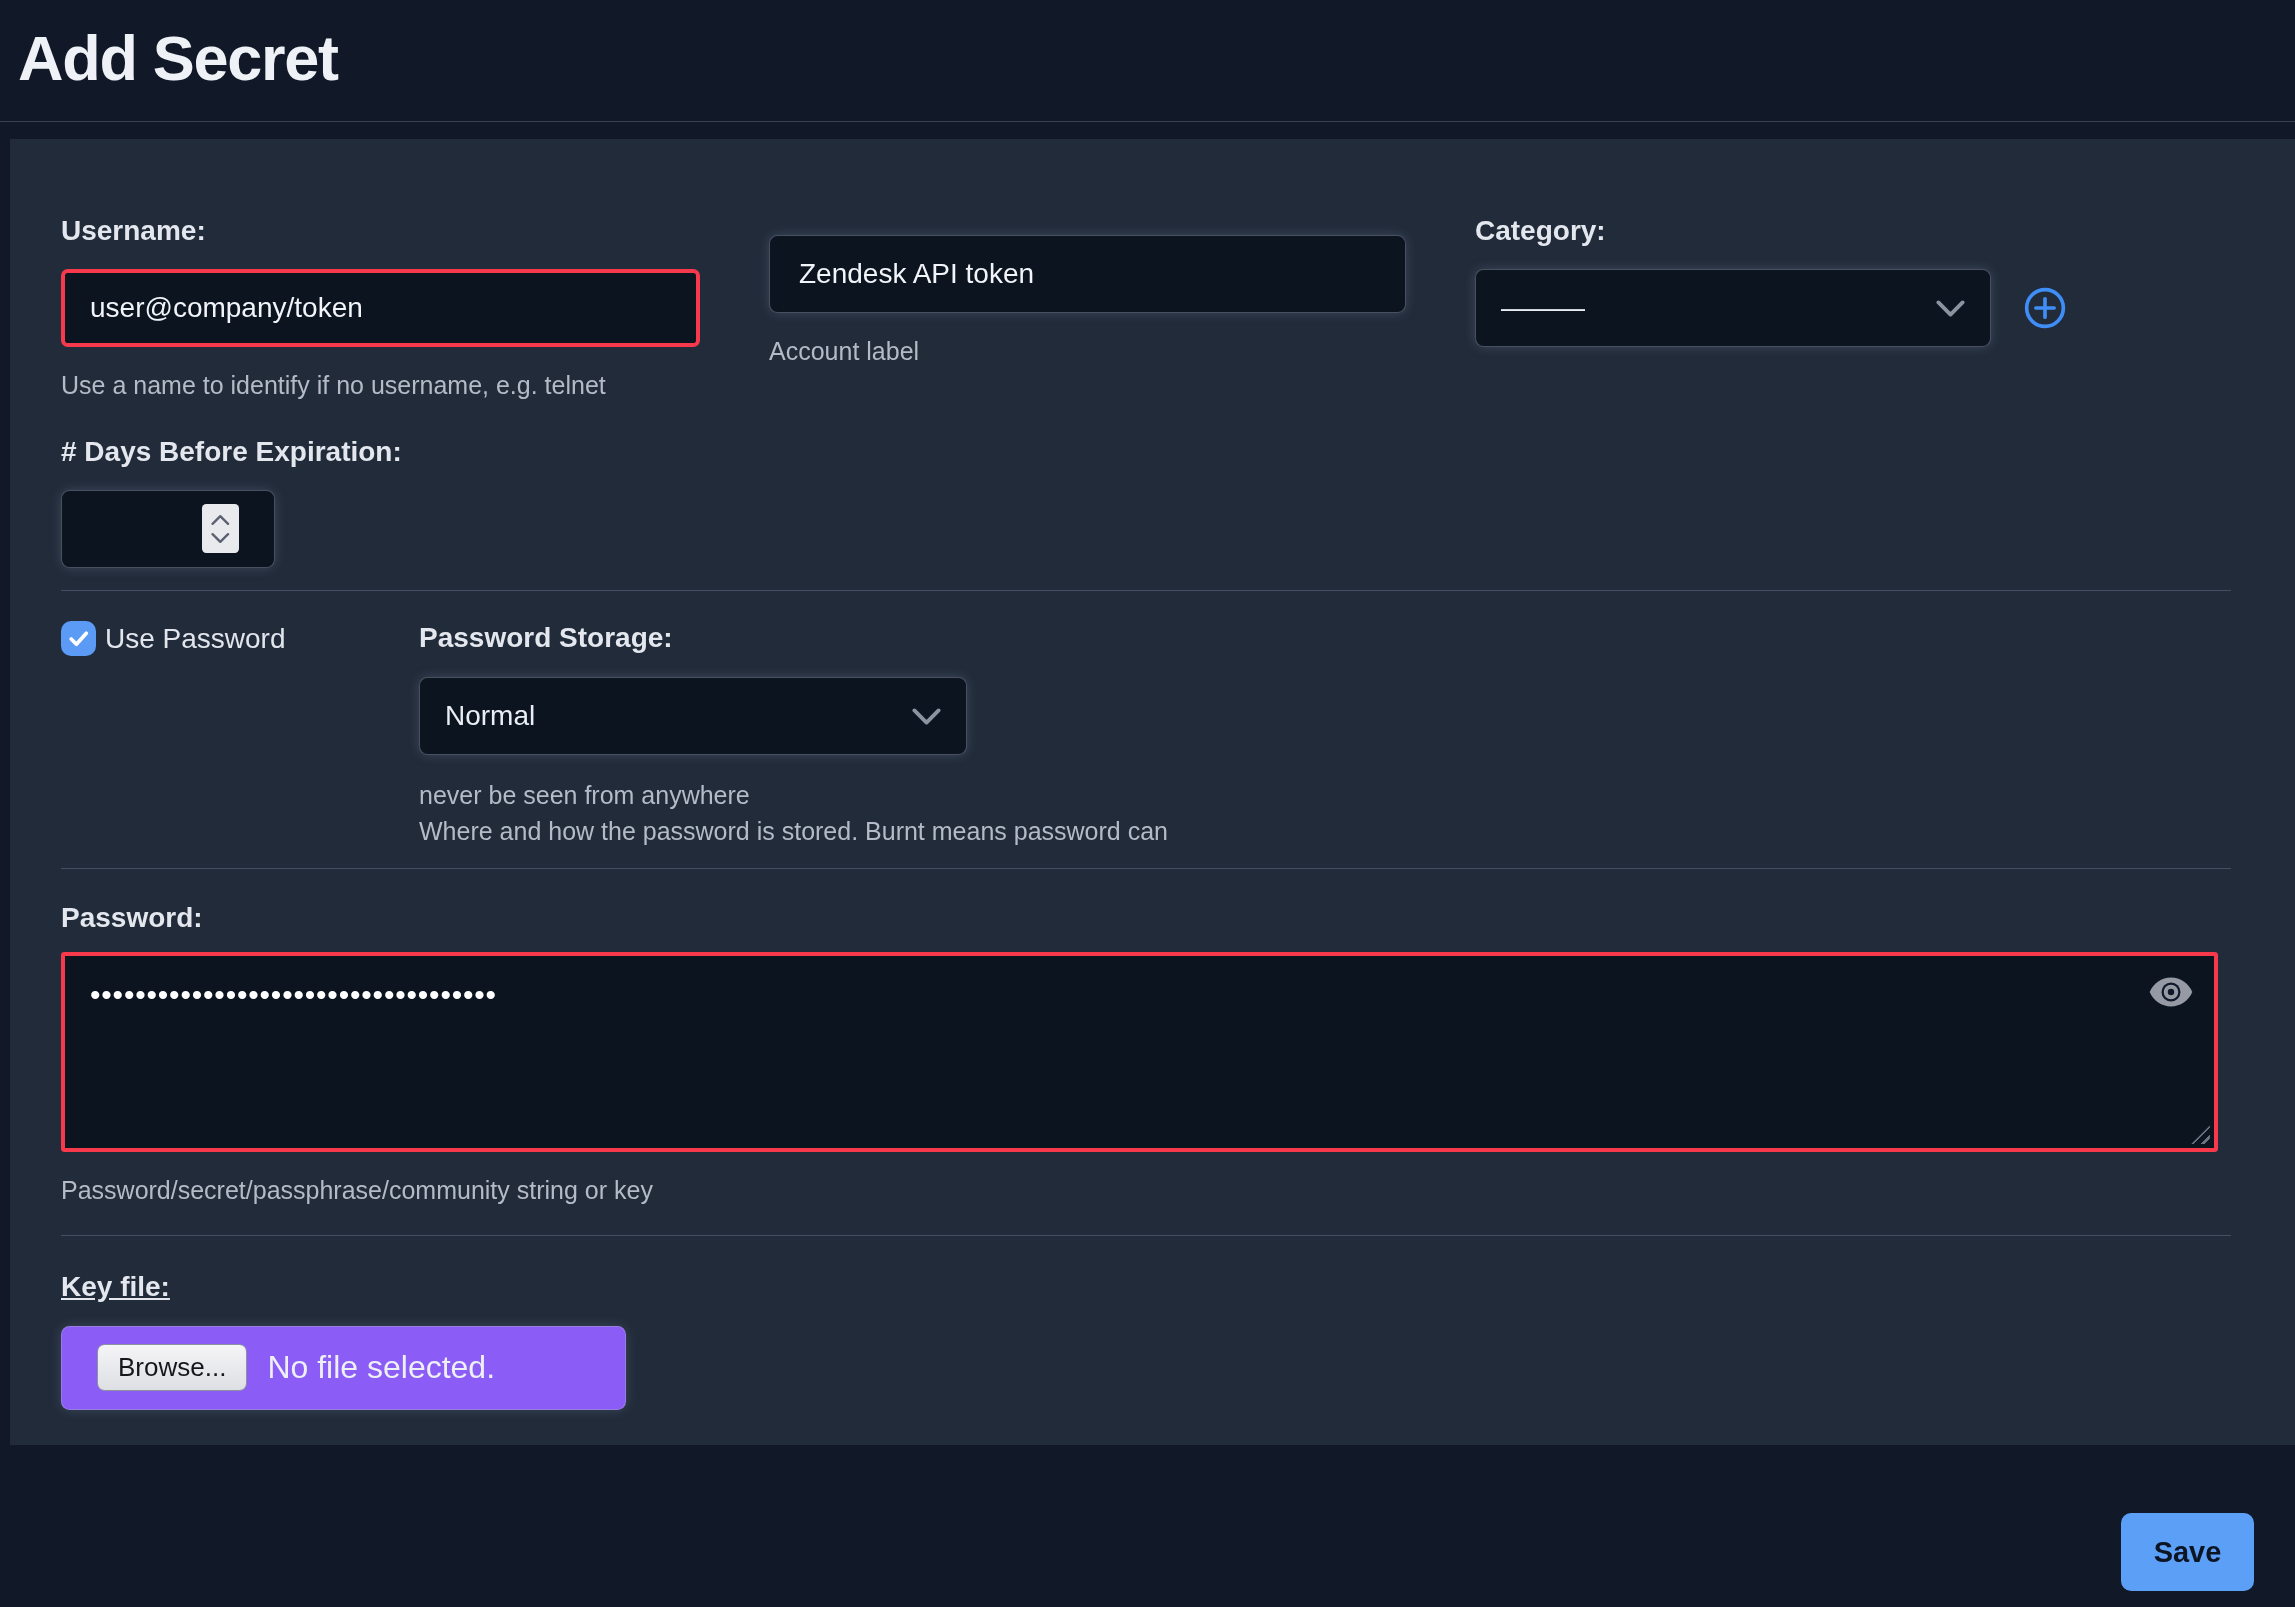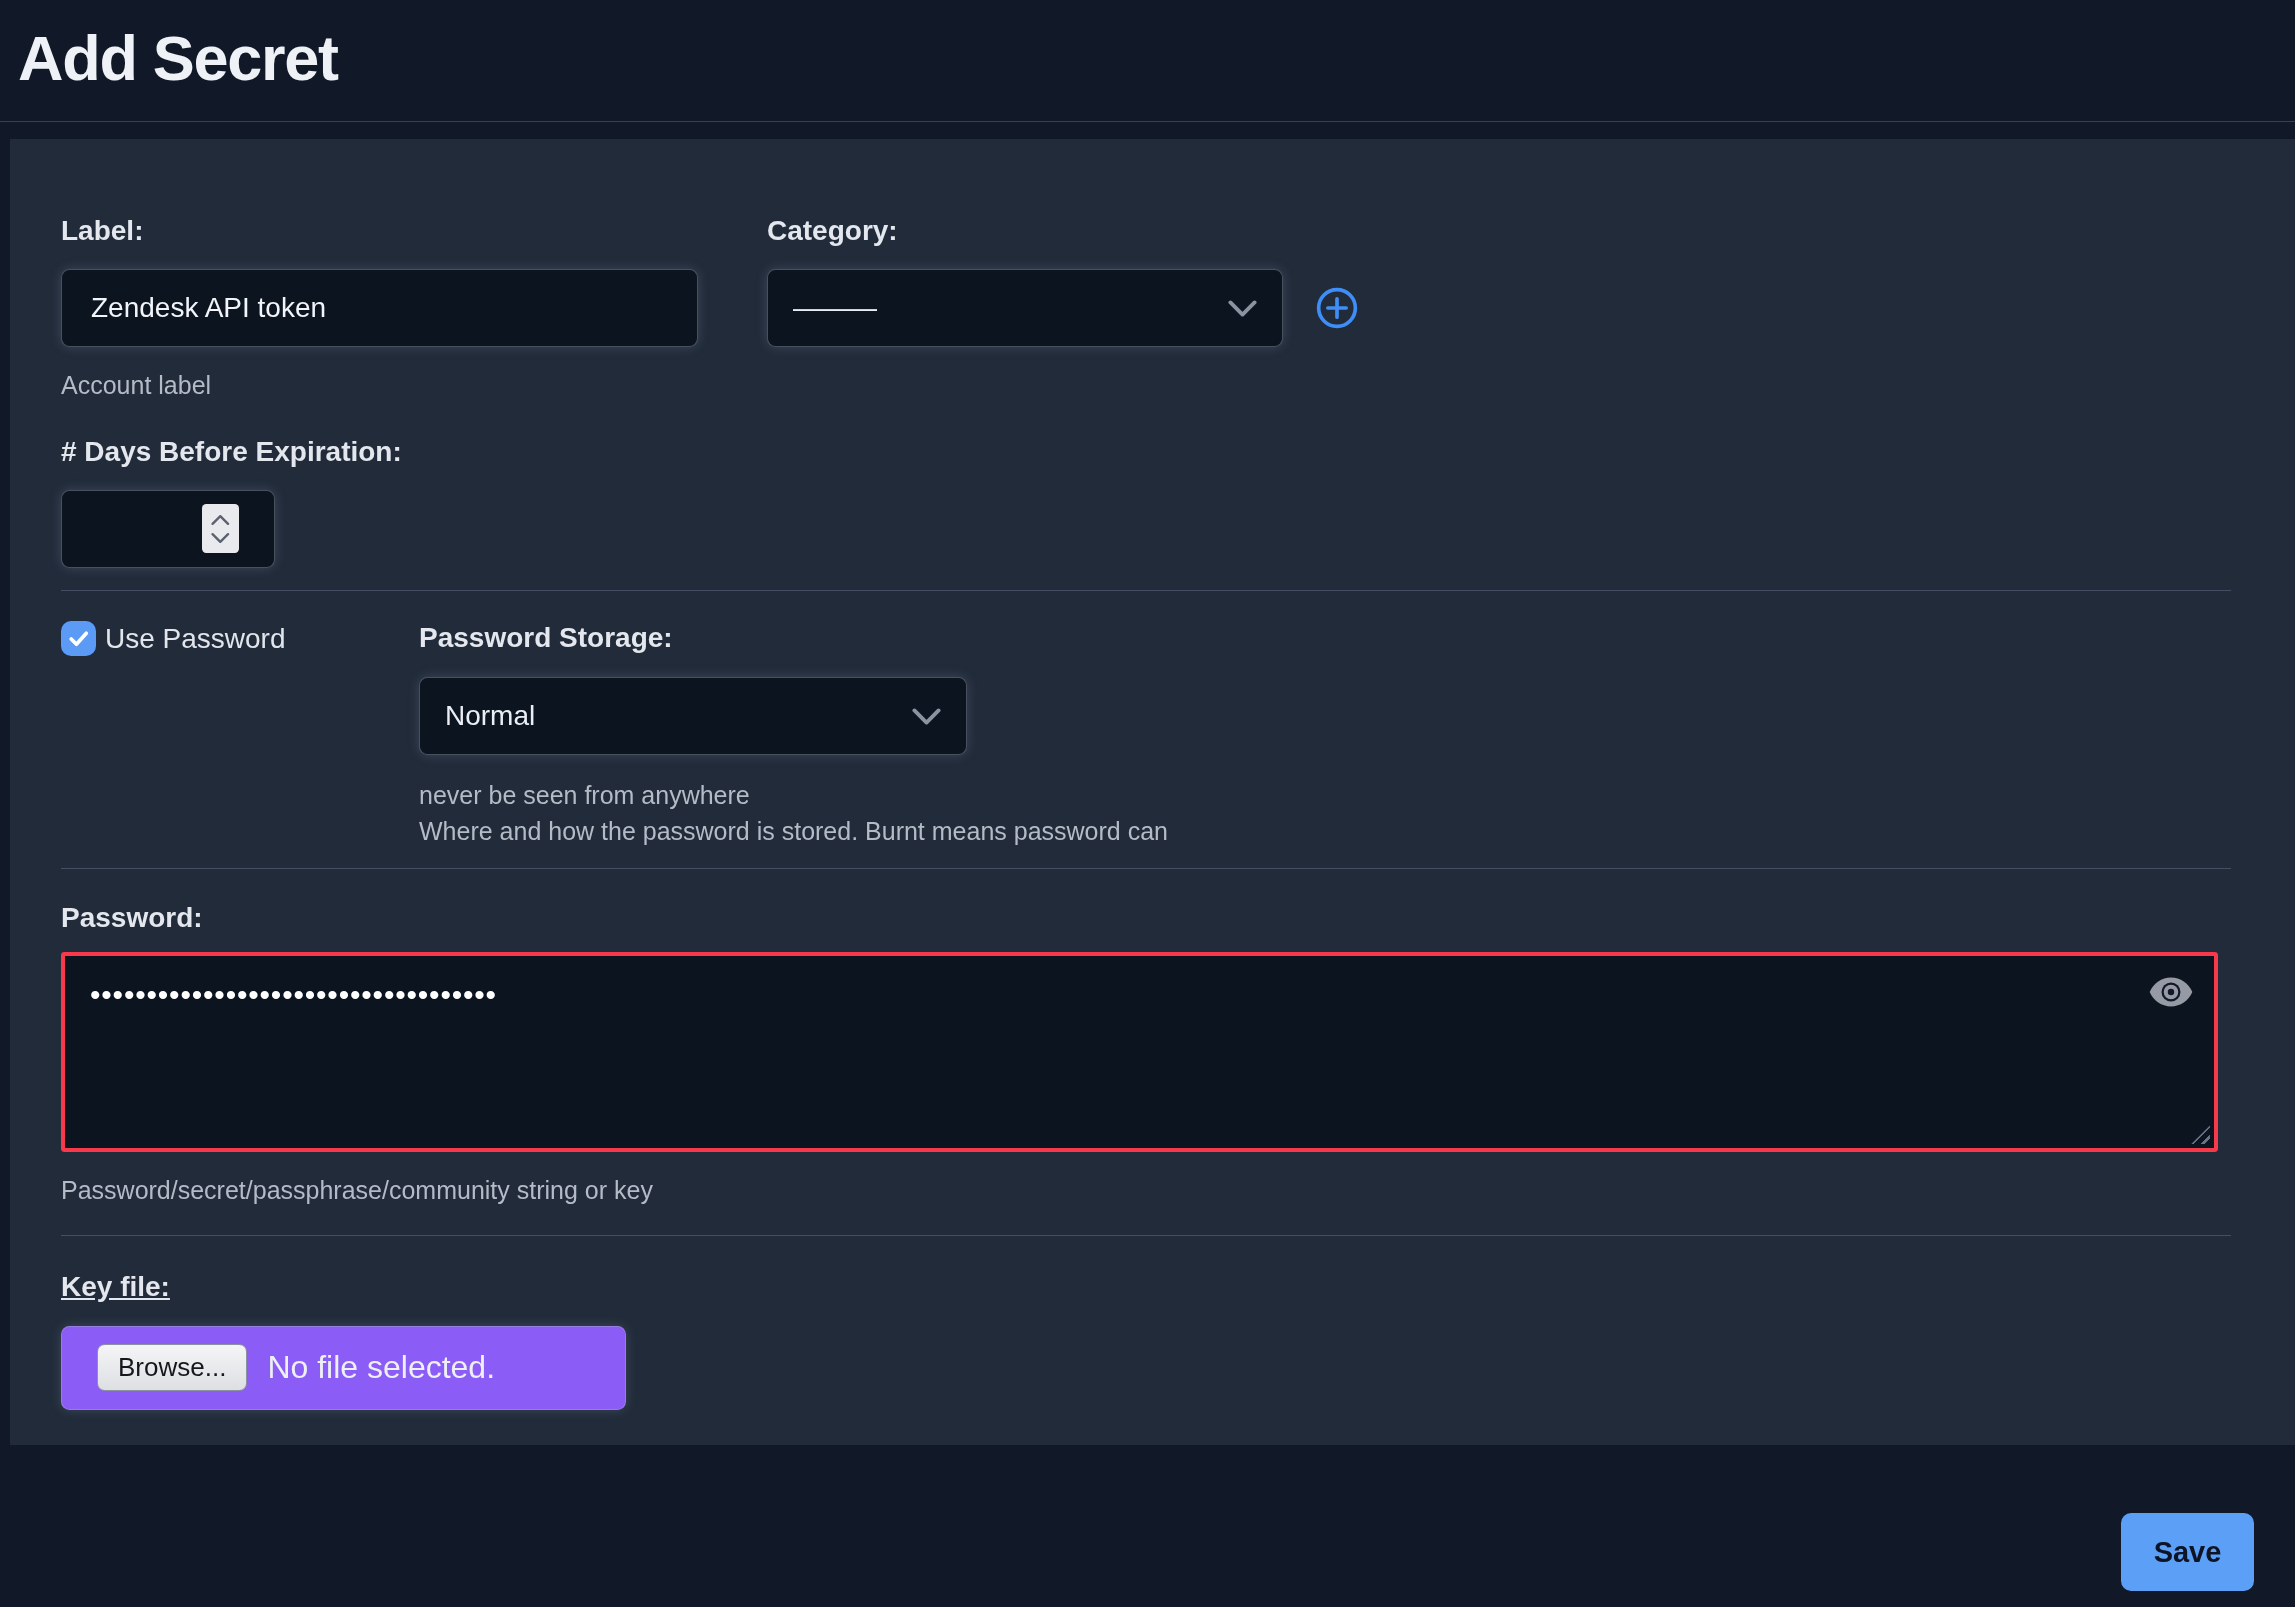--- a/index.html
+++ b/index.html
@@ -142,23 +142,27 @@
 <div class="app-header">
   <h1 class="app-title">Add Secret</h1>
 </div>
 <hr class="header-rule">
 
 <div class="panel">
 
 
   <div class="row1">
 
+    <div class="col-username">
+      <div class="field-label">Username:</div>
+      <input class="text-input highlighted control-gap" type="text" value="user@company/token" style="">
+      <div class="help">Use a name to identify if no username, e.g. telnet</div>
+    </div>
 
     <div class="col-label">
-      <div class="field-label">Label:</div>
       <input class="text-input control-gap" type="text" value="Zendesk API token" style="">
       <div class="help">Account label</div>
     </div>
 
     <div class="col-category">
       <div class="field-label">Category:</div>
       <div class="category-row">
         <div class="select category-select">
           <span>———</span>
           <span style="display:flex;">

